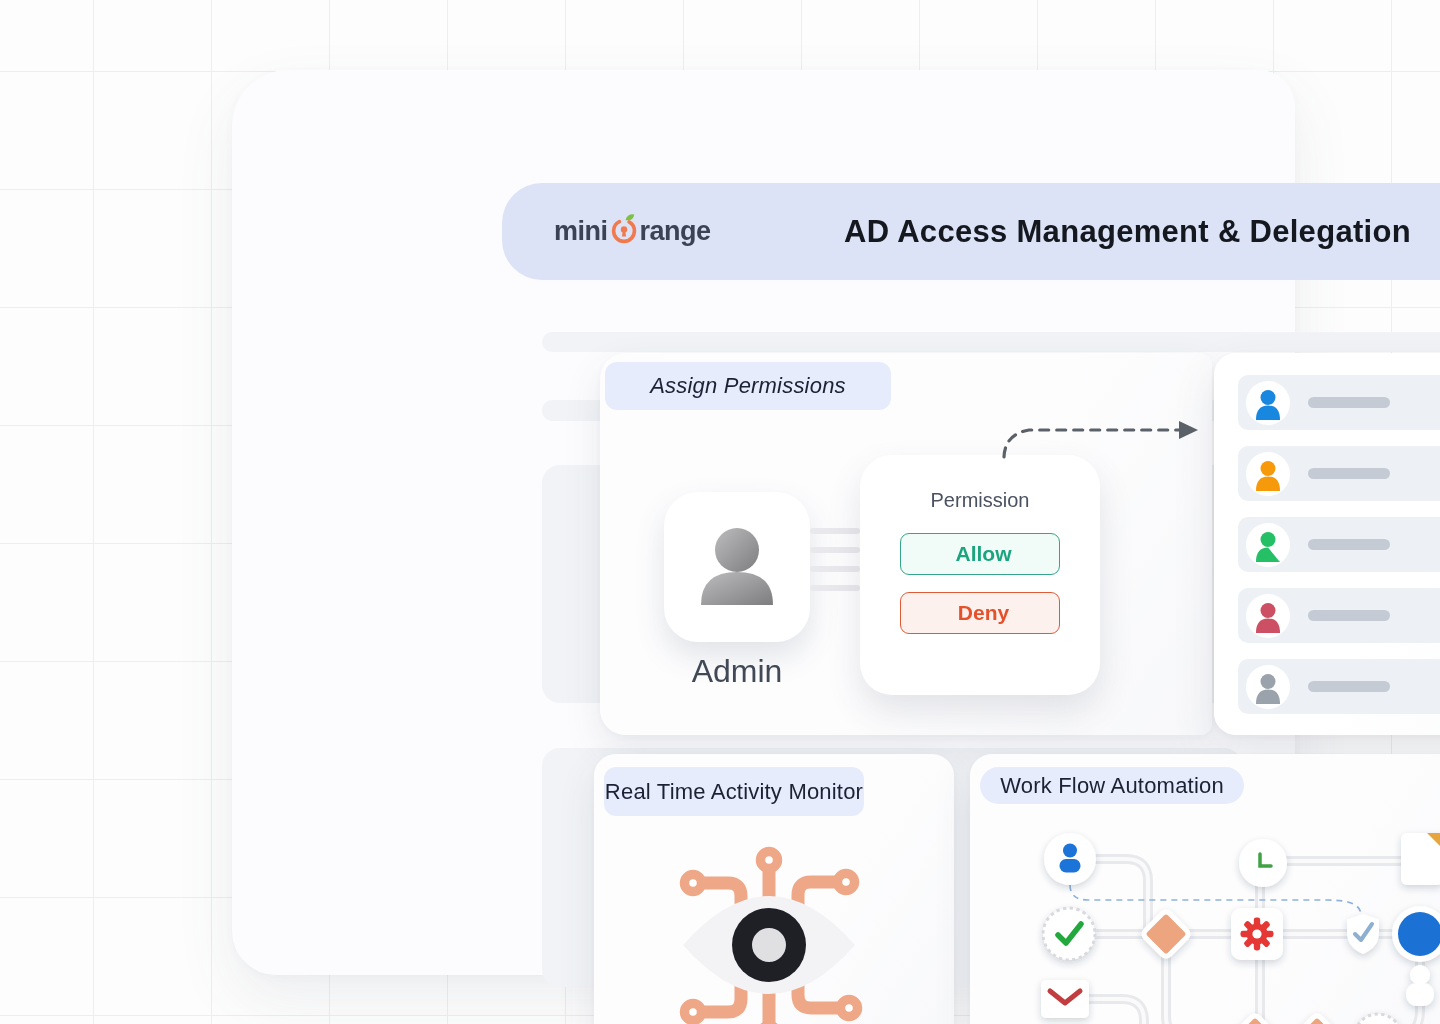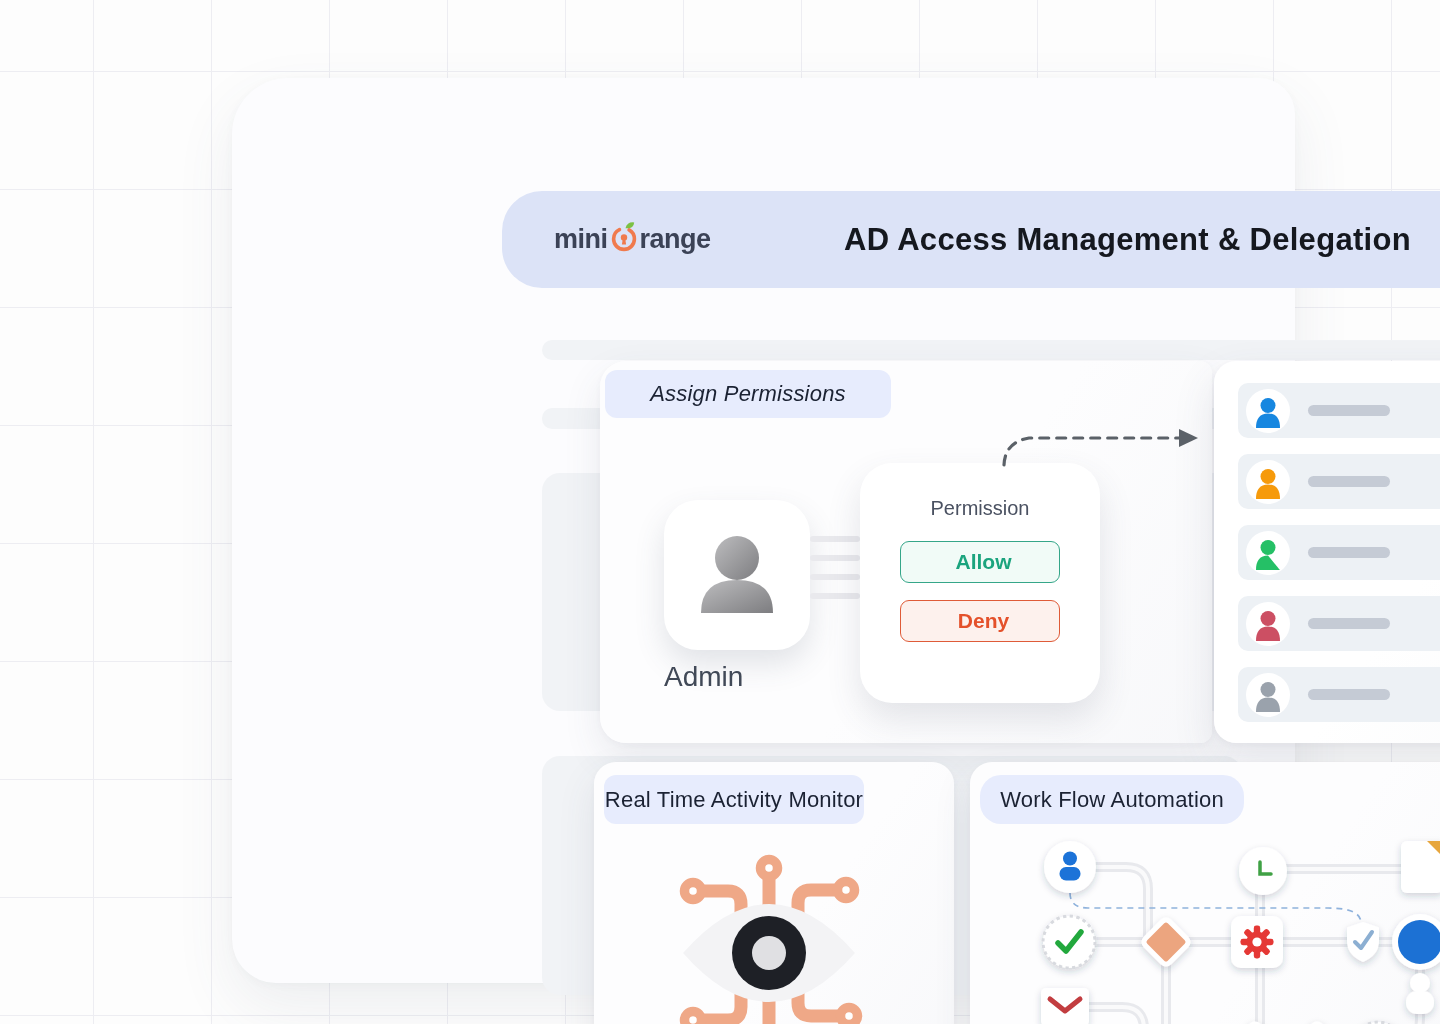--- a/index.html
+++ b/index.html
@@ -2,21 +2,21 @@
 <html style="--page-bg: #fdfdfd; --grid-line: #ededf2; --window-bg: #fcfcfe; --header-bg: #dce3f7; --pill-bg: #e7ecfd; --skeleton: #f1f3f6; --row-pill: #edf1f5; --placeholder: #c5cbd5; --ink: #15181f; --label-ink: #1b2233; --muted-ink: #414957; --green: #1ba47e; --green-border: #35a689; --green-bg: #f1fbf7; --red: #e4512b; --red-border: #df5b38; --red-bg: #fdf1ed; --salmon: #efa887; --blue: #1a73d8; --logo-navy: #3b4256; --logo-orange: #f07a4d; --logo-leaf: #7cc144; --arrow-gray: #5b6168; --dash-blue: #8fb2dc;"><head>
 <meta charset="utf-8">
 <style>
   html,body{margin:0;padding:0;}
   body{font-family:"Liberation Sans",sans-serif;}
   #page{position:relative;width:1440px;height:1024px;overflow:hidden;
     background-color:var(--page-bg,#fdfdfd);
     background-image:linear-gradient(to right,var(--grid-line,#ededf2) 1px,transparent 1px),
                      linear-gradient(to bottom,var(--grid-line,#ededf2) 1px,transparent 1px);
     background-size:118px 118px;background-position:93px 71px;}
-  .window{position:absolute;left:232px;top:78px;width:1063px;height:905px;
+  .window{position:absolute;left:232px;top:70px;width:1063px;height:905px;
     background:var(--window-bg,#fcfcfe);border-radius:56px 36px 36px 44px;
     box-shadow:0 24px 60px rgba(80,90,110,.09),0 2px 8px rgba(80,90,110,.04);}
   .skel{position:absolute;background:var(--skeleton,#f1f3f6);}
   .s1{left:310px;top:262px;width:980px;height:20px;border-radius:10px;}
   .s2{left:310px;top:330px;width:720px;height:21px;border-radius:10px;}
   .s3{left:310px;top:395px;width:700px;height:238px;border-radius:18px;}
   .s4{left:310px;top:678px;width:700px;height:239px;border-radius:18px;}
   .s5{left:1000px;top:684px;width:290px;height:21px;border-radius:10px;}
   .s6{left:1000px;top:742px;width:290px;height:28px;border-radius:12px;}
   .s7{left:1000px;top:808px;width:290px;height:32px;border-radius:12px;}
@@ -31,22 +31,22 @@
     letter-spacing:.3px;color:var(--ink,#15181f);}
   .card{position:absolute;background:linear-gradient(125deg,#fdfdfe 55%,#f3f4f7 135%);
     box-shadow:0 16px 38px rgba(70,80,100,.10),0 2px 6px rgba(70,80,100,.04);z-index:2;}
   .label-pill{position:absolute;background:var(--pill-bg,#e7ecfd);border-radius:12px;
     display:flex;align-items:center;justify-content:center;font-size:22px;font-weight:500;
     color:var(--label-ink,#1b2233);letter-spacing:.2px;}
   .assign-card{left:368px;top:283px;width:612px;height:382px;border-radius:26px 12px 12px 26px;}
   .assign-pill{left:5px;top:9px;width:286px;height:48px;font-style:italic;}
   .admin-box{position:absolute;left:64px;top:139px;width:146px;height:150px;border-radius:34px;
     background:#fff;box-shadow:0 14px 30px rgba(70,80,100,.15);display:flex;align-items:center;justify-content:center;}
-  .admin-label{position:absolute;left:64px;top:300px;width:146px;text-align:left;
-    font-size:28px;color:var(--muted-ink,#414957);font-weight:500;}
+  .admin-label{position:absolute;left:64px;top:300px;width:146px;text-align:center;
+    font-size:32px;color:var(--muted-ink,#414957);font-weight:500;}
   .link-bar{position:absolute;left:210px;width:50px;height:6px;border-radius:3px;background:#e9e9ed;}
   .perm-box{position:absolute;left:260px;top:102px;width:240px;height:240px;border-radius:32px;
     background:#fff;box-shadow:0 16px 34px rgba(70,80,100,.14);text-align:center;}
   .perm-title{margin-top:34px;font-size:20px;color:#4a5161;font-weight:500;}
   .btn{width:160px;height:42px;margin:0 auto;border-radius:9px;display:flex;align-items:center;
     justify-content:center;font-size:21px;font-weight:700;box-sizing:border-box;cursor:pointer;padding-left:7px;}
   .btn-allow{margin-top:21px;background:var(--green-bg,#f1fbf7);border:1.6px solid var(--green-border,#35a689);
     color:var(--green,#1ba47e);}
   .btn-deny{margin-top:17px;background:var(--red-bg,#fdf1ed);border:1.6px solid var(--red-border,#df5b38);
     color:var(--red,#e4512b);}
@@ -56,21 +56,21 @@
     box-shadow:0 18px 42px rgba(70,80,100,.13),0 2px 6px rgba(70,80,100,.05);
     display:flex;flex-direction:column;gap:16px;padding:22px 4px 22px 24px;box-sizing:border-box;}
   .user-row{display:flex;gap:12px;height:55px;flex:0 0 auto;}
   .row-main{width:240px;background:var(--row-pill,#edf1f5);border-radius:10px;display:flex;
     align-items:center;}
   .avatar{width:44px;height:44px;border-radius:50%;background:#fff;overflow:hidden;margin-left:8px;flex:0 0 auto;}
   .row-bar{width:82px;height:11px;border-radius:6px;background:var(--placeholder,#c5cbd5);margin-left:18px;}
   .monitor-card{left:362px;top:684px;width:360px;height:329px;border-radius:22px;}
   .monitor-pill{left:10px;top:13px;width:260px;height:49px;}
   .workflow-card{left:738px;top:684px;width:535px;height:329px;border-radius:22px;}
-  .workflow-pill{left:10px;top:13px;width:264px;height:49px;border-radius:21px;}
+  .workflow-pill{left:10px;top:13px;width:264px;height:37px;border-radius:21px;}
   .eye-svg{position:absolute;left:0;top:58px;}
   .flow-svg{position:absolute;left:0;top:0;}
 </style>
 </head>
 <body>
 
 <div id="page">
   <div class="window">
 
     <div class="skel s1"></div>

